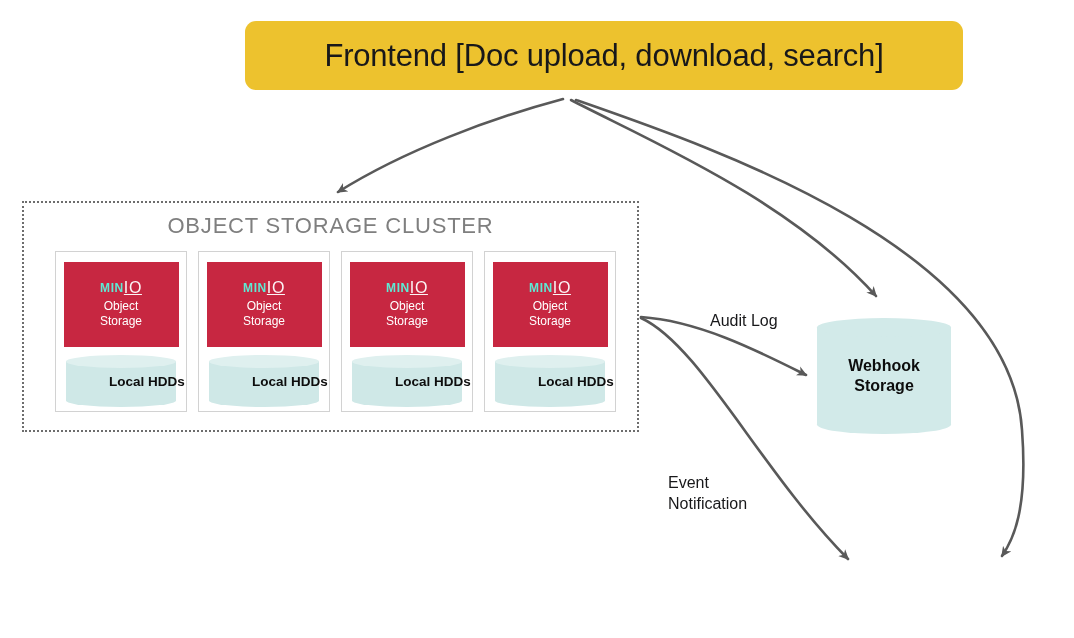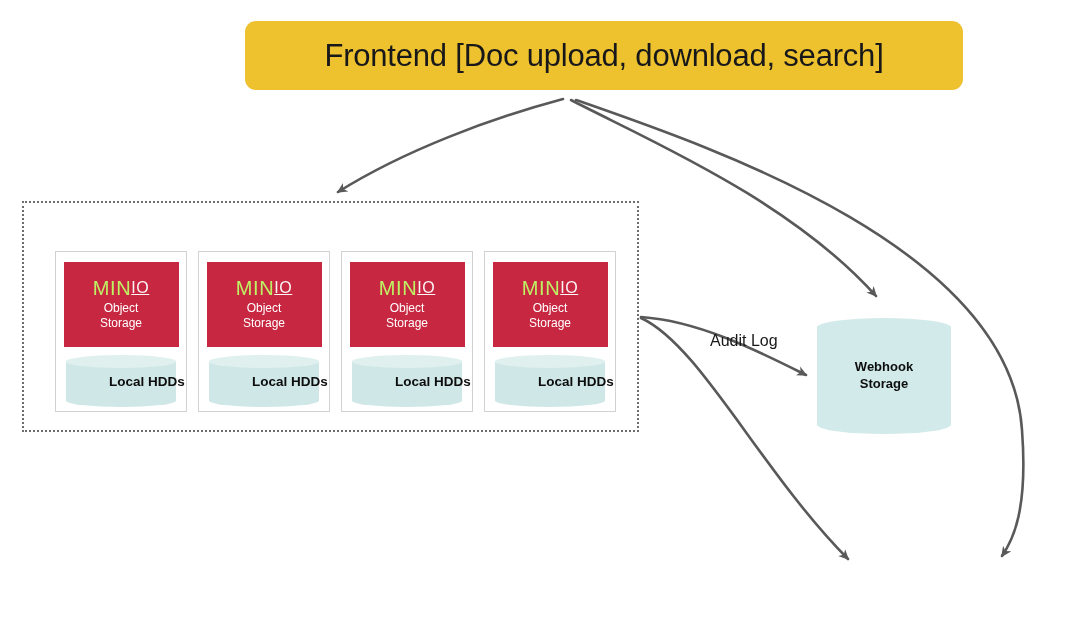--- a/index.html
+++ b/index.html
@@ -102,23 +102,23 @@
     box-sizing: border-box;
   }
   .minio-logo {
     display: flex;
     align-items: center;
     justify-content: center;
     line-height: 1;
     margin-bottom: 3px;
   }
   .minio-logo .m-min {
-    font-size: 20px;
-    font-weight: 400;
-    color: #bef264;
+    font-size: 12px;
+    font-weight: 700;
+    color: #5eead4;
     letter-spacing: 0.6px;
   }
   .minio-logo .m-io {
     font-size: 16px;
     font-weight: 400;
     color: #ffffff;
     letter-spacing: 0.6px;
     opacity: 0.95;
     text-decoration: underline;
   }
@@ -213,21 +213,21 @@
   .wh-label {
     position: absolute;
     left: 0;
     top: 0;
     width: 134px;
     height: 116px;
     display: flex;
     flex-direction: column;
     align-items: center;
     justify-content: center;
-    font-size: 13px;
+    font-size: 16px;
     font-weight: bold;
     color: #0d0d0d;
     line-height: 1.28;
     text-align: center;
   }
 
   
   .searchtool {
     position: absolute;
     left: 860px;
@@ -258,21 +258,20 @@
     line-height: 1.36;
   }
 
   
   .edge-label {
     position: absolute;
     font-size: 16px;
     color: #18181a;
     line-height: 1.3;
     white-space: pre-line;
-    margin-top: 20px;
   }
   .lbl-audit { left: 710px; top: 311px; }
   .lbl-event { left: 668px; top: 473px; }
 </style>
 </head>
 <body>
 
 <div id="diagram">
 
   <svg id="edges" viewBox="0 0 1074 638" xmlns="http://www.w3.org/2000/svg">
@@ -291,20 +290,21 @@
     <path d="M 641,317 C 700,321 760,352 806,375" fill="none" stroke="#595959" stroke-width="2.6" stroke-linecap="round" marker-end="url(#ah)"></path>
 
     <path d="M 641,318 C 700,345 760,470 848,559" fill="none" stroke="#595959" stroke-width="2.6" stroke-linecap="round" marker-end="url(#ah)"></path>
   </svg>
 
   <div class="frontend">
     <span class="frontend-label">Frontend [Doc upload, download, search]</span>
   </div>
 
   <div class="cluster">
+    <div class="cluster-title">OBJECT STORAGE CLUSTER</div>
 
     <div class="nodes">
 
       <div class="node">
         <div class="minio-box">
           <div class="minio-logo">
             <span class="m-min">MIN</span>
               <span class="m-io">IO</span>
           </div>
           <div class="minio-text">
@@ -385,14 +385,16 @@
     <div class="wh-body"></div>
     <div class="wh-top"></div>
     <div class="wh-label">
       <span>Webhook</span>
       <span>Storage</span>
     </div>
   </div>
 
 
   <div class="edge-label lbl-audit">Audit Log</div>
+  <div class="edge-label lbl-event">Event
+Notification</div>
 
 </div>
 
 </body></html>

